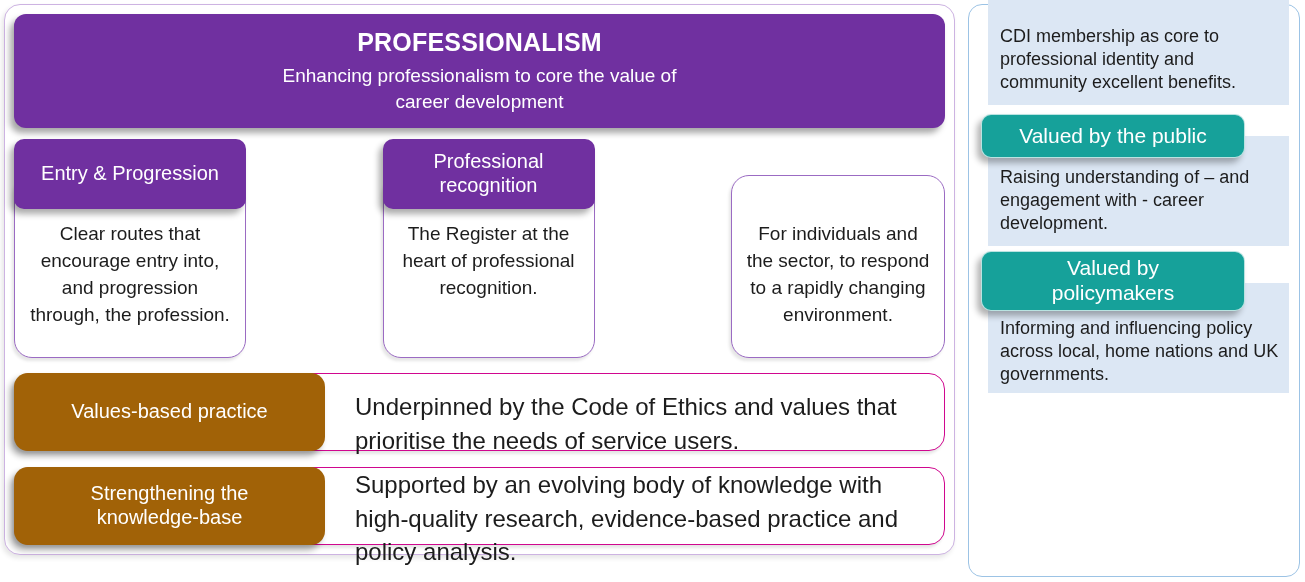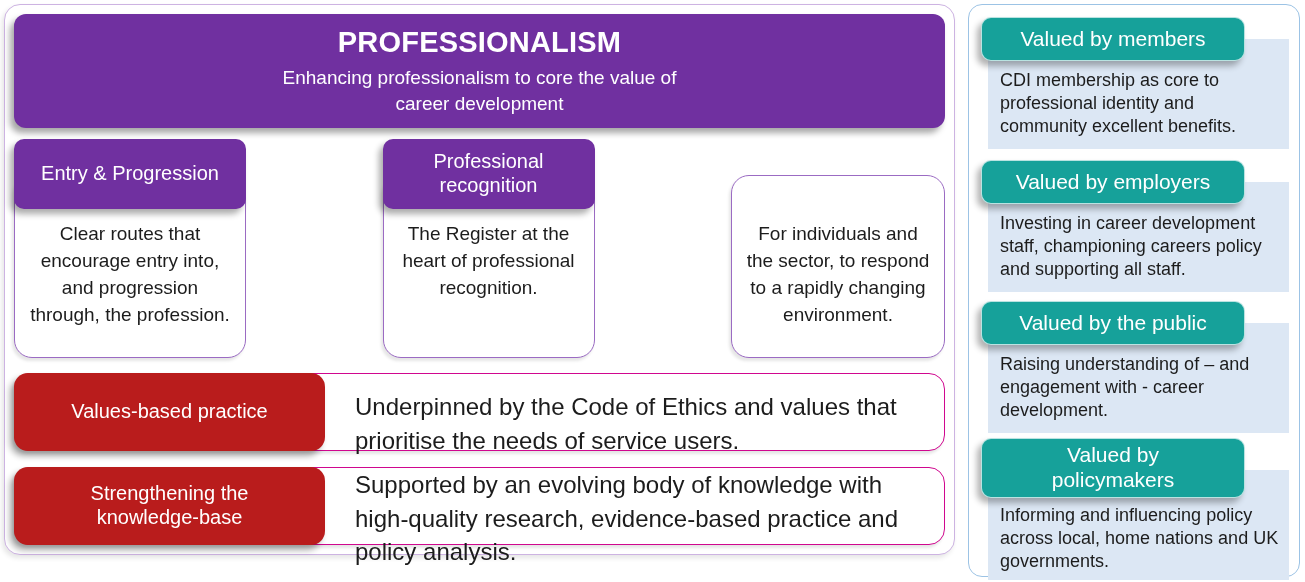--- a/index.html
+++ b/index.html
@@ -16,21 +16,21 @@
     background:#fff; border:1px solid #cdb3e2; border-radius:16px;
     box-shadow:-2px 3px 5px rgba(0,0,0,0.10);
     padding:9px;
   }
   .header-box{
     height:114px; background:#7030a0; border-radius:12px;
     box-shadow:-4px 5px 6px rgba(0,0,0,0.35);
     display:flex; flex-direction:column; align-items:center; justify-content:center;
     color:#fff; text-align:center;
   }
-  .header-title{ font-size:29px; font-weight:bold; letter-spacing:.2px; margin-bottom:6px; }
+  .header-title{ font-size:25px; font-weight:bold; letter-spacing:.2px; margin-bottom:6px; }
   .header-subtitle{ font-size:19px; line-height:1.35; }
 
   
   .pillars{ margin-top:11px; height:219px; display:flex; justify-content:space-between; }
   .pillar{ position:relative; height:100%; }
   .pillar.c1{ width:232px; } .pillar.c2{ width:212px;padding-left:39px; }
   .pillar.c3{ width:214px; } .pillar.c4{ width:222px; }
   .pillar-card{
     position:absolute; left:0; right:0; top:36px; bottom:0;
     background:#fff; border:1px solid #9b6bc3; border-radius:18px;
@@ -51,21 +51,21 @@
   
   .foundation{ position:relative; margin-top:15px; height:78px; }
   .foundation + .foundation{ margin-top:16px; }
   .f-outline{
     position:absolute; inset:0; background:#fff;
     border:1.5px solid #d0078f; border-radius:16px;
     box-shadow:-2px 3px 3px rgba(0,0,0,0.10);
   }
   .f-label{
     position:absolute; left:0; top:0; bottom:0; width:311px; z-index:2;
-    background:#b91c1c; border-radius:14px;
+    background:#a16207; border-radius:14px;
     box-shadow:-4px 5px 6px rgba(0,0,0,0.33);
     display:flex; align-items:center; justify-content:center;
     color:#fff; font-size:20px; line-height:1.18; text-align:center;
   }
   .f-desc{
     position:absolute; left:341px; right:30px; top:50%; transform:translateY(-50%);
     font-size:24px; line-height:1.4;margin-top:12px;
   }
 
   
@@ -132,28 +132,23 @@
     <div class="f-label pre">Strengthening the
 knowledge-base</div>
     <div class="f-desc">Supported by an evolving body of knowledge with high-quality research, evidence-based practice and policy analysis.</div>
   </div>
 
 </div>
 
 <div class="value-panel">
 
   <div class="vsec s1">
-    <div class="vtitle pre">Valued by members</div>
     <div class="vbody">CDI membership as core to professional identity and community excellent benefits.</div>
   </div>
 
-  <div class="vsec s2">
-    <div class="vtitle pre">Valued by employers</div>
-    <div class="vbody">Investing in career development staff, championing careers policy and supporting all staff.</div>
-  </div>
 
   <div class="vsec s3">
     <div class="vtitle pre">Valued by the public</div>
     <div class="vbody">Raising understanding of – and engagement with - career development.</div>
   </div>
 
   <div class="vsec s4">
     <div class="vtitle pre">Valued by
 policymakers</div>
     <div class="vbody">Informing and influencing policy across local, home nations and UK governments.</div>

